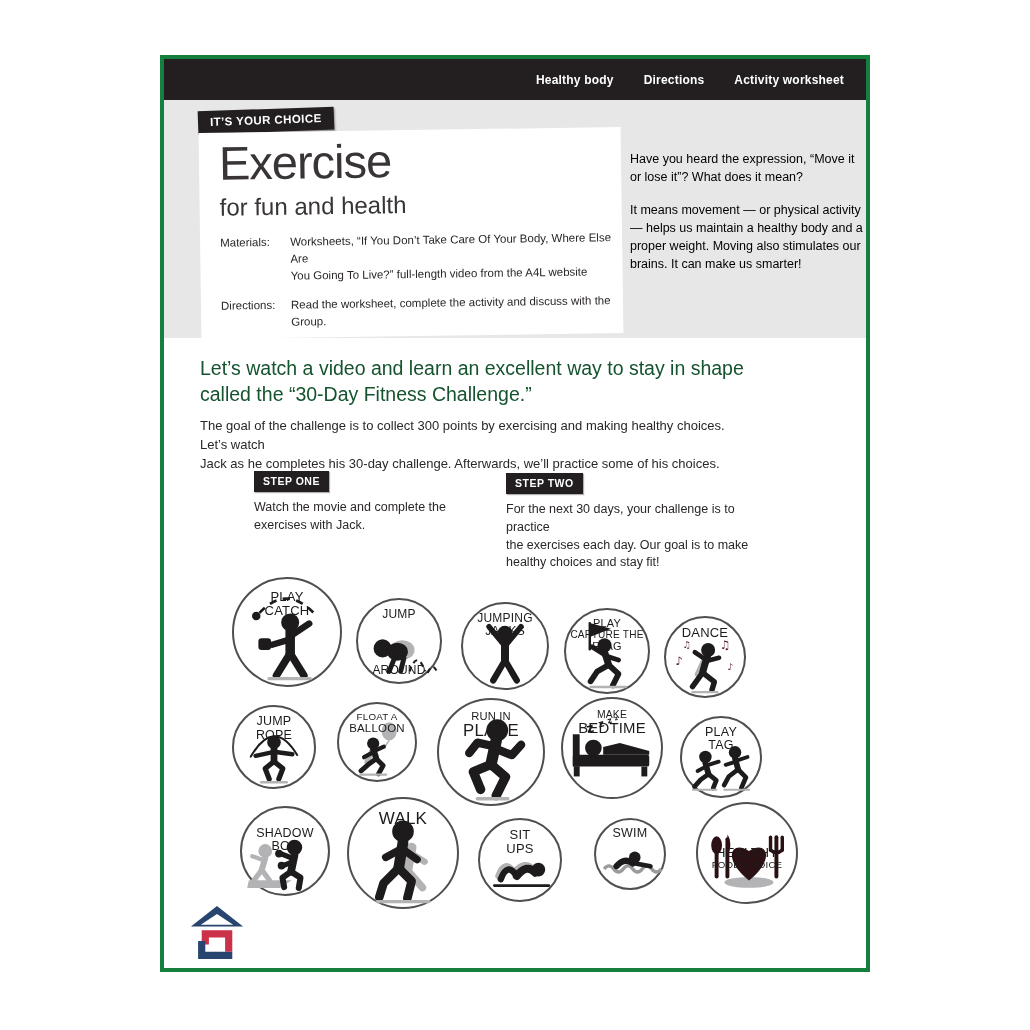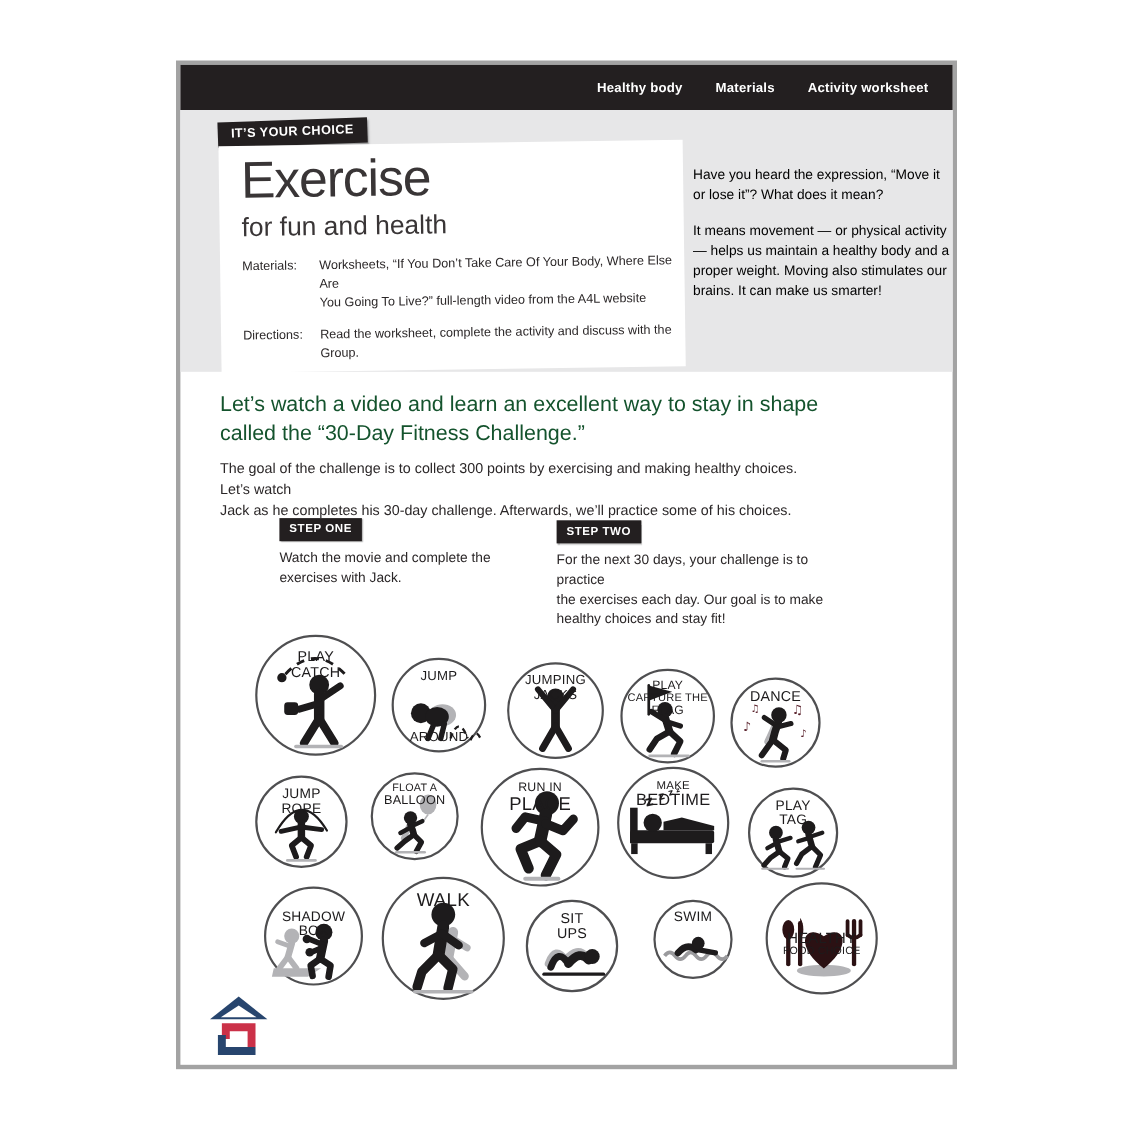--- a/index.html
+++ b/index.html
@@ -1,17 +1,17 @@
 <!DOCTYPE html>
 <html><head>
 <meta charset="utf-8">
 <style>
   html,body{margin:0;padding:0;background:#fff;}
   body{width:1030px;height:1030px;position:relative;font-family:"Liberation Sans",sans-serif;color:#2b2728;overflow:hidden;}
-  .page{position:absolute;left:160px;top:55px;width:702px;height:909px;border:4px solid #a3a3a3;background:#fff;}
+  .page{position:absolute;left:160px;top:55px;width:702px;height:909px;border:4px solid #15803d;background:#fff;}
   
   .topbar{position:absolute;left:0;top:0;width:100%;height:41px;background:#231f20;display:flex;align-items:center;justify-content:flex-end;gap:30px;padding-right:22px;box-sizing:border-box;}
   .nav-item{color:#fff;font-size:12px;font-weight:bold;letter-spacing:.2px;}
   
   .hero{position:absolute;left:0;top:41px;width:100%;height:238px;background:#e7e7e8;}
   .ribbon{position:absolute;left:34px;top:9px;background:#231f20;color:#fff;font-size:11.5px;font-weight:bold;letter-spacing:.4px;padding:5px 12px 6px;transform:rotate(-2deg);box-shadow:1px 2px 2px rgba(0,0,0,.35);}
   .card{position:absolute;left:36px;top:30px;width:422px;height:206px;background:#fff;transform:rotate(-0.8deg);padding:6px 0 0 20px;box-sizing:border-box;}
   .title{font-size:47px;color:#393536;letter-spacing:-1px;line-height:1.05;margin:0;font-weight:normal;}
   .subtitle{font-size:24px;color:#393536;margin:6px 0 0 0;font-weight:normal;}
   .meta-row{display:grid;grid-template-columns:70px 1fr;margin-top:13px;font-size:11.5px;line-height:1.45;color:#2b2728;}
@@ -32,21 +32,21 @@
   
   .logo{position:absolute;left:26px;top:846px;width:54px;height:60px;}
 </style>
 </head>
 <body>
 
 <div class="page">
 
   <div class="topbar" id="topnav">
       <span class="nav-item">Healthy body</span>
-      <span class="nav-item">Materials</span>
+      <span class="nav-item">Directions</span>
       <span class="nav-item">Activity worksheet</span>
     </div>
 
   <div class="hero">
     <div class="ribbon">IT’S YOUR CHOICE</div>
     <div class="card">
       <h1 class="title">Exercise</h1>
       <h2 class="subtitle">for fun and health</h2>
       <div class="meta-row">
         <div>Materials:</div>

